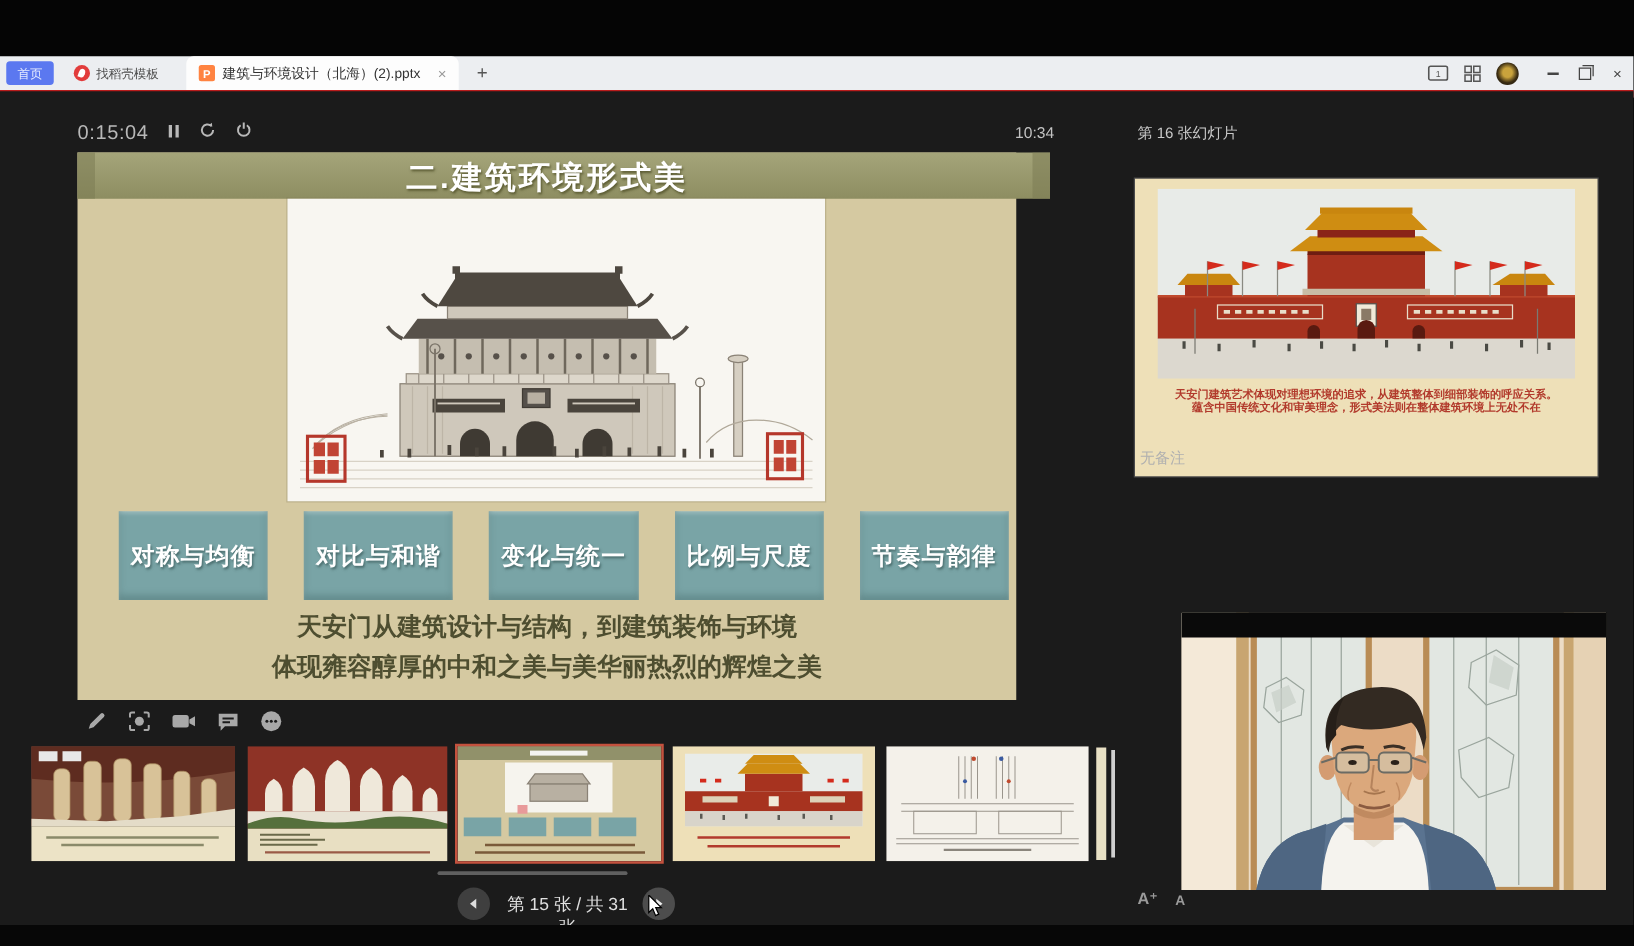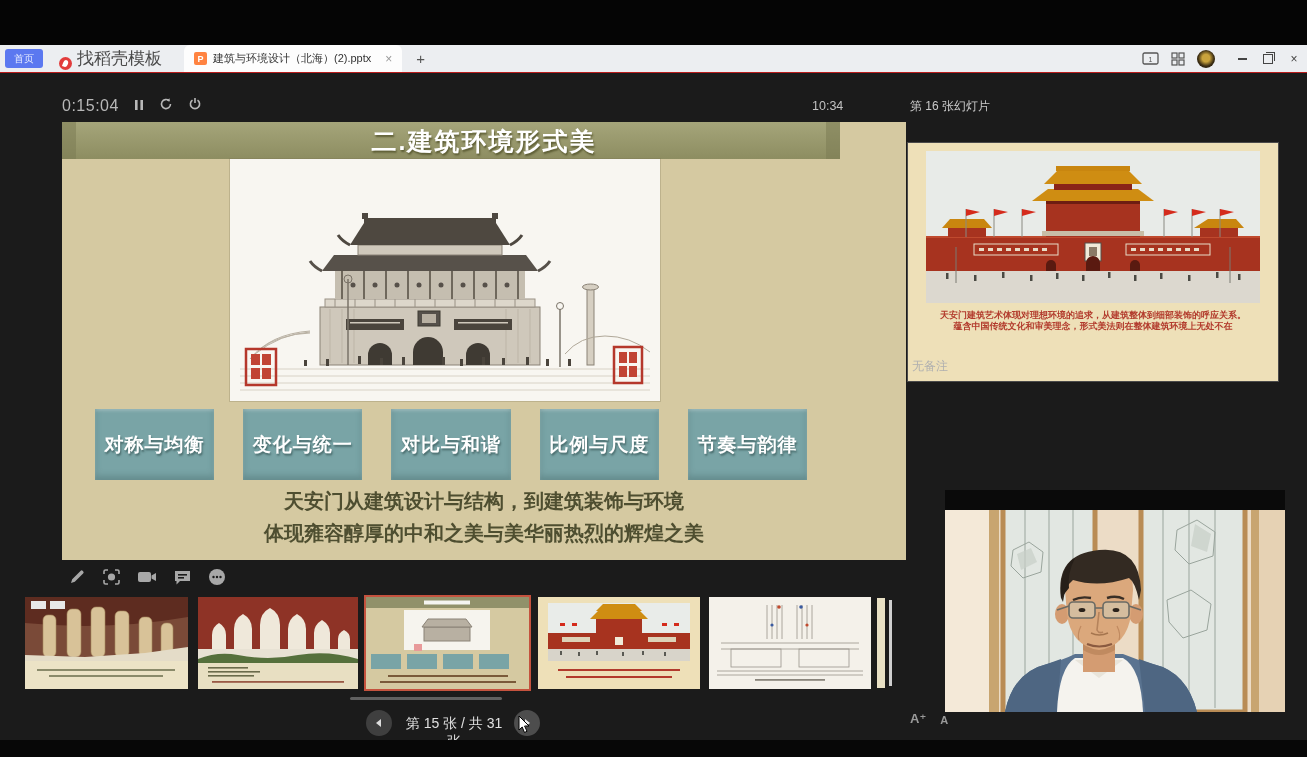--- a/index.html
+++ b/index.html
@@ -3,21 +3,21 @@
 <meta charset="utf-8">
 <style>
   html,body{margin:0;padding:0;background:#000;}
   #stage{position:relative;width:1307px;height:757px;background:#050505;overflow:hidden;
          font-family:"Liberation Sans","DejaVu Sans",sans-serif;}
   
   .tabbar{position:absolute;left:0;top:45px;width:1307px;height:27px;background:#eceef1;
           border-bottom:6px solid #b91c1c;display:flex;align-items:center;}
   .home-tab{margin-left:5px;width:38px;height:19px;background:#5b78f0;border-radius:3px;
             color:#e4eaff;font-size:10px;display:flex;align-items:center;justify-content:center;}
-  .docer-tab{margin-left:16px;display:flex;align-items:flex-end;gap:5px;font-size:17px;color:#4a4a4a;}
+  .docer-tab{margin-left:16px;display:flex;align-items:flex-start;gap:5px;font-size:10px;color:#4a4a4a;}
   .docer-ic{width:13px;height:13px;border-radius:50%;background:#e23c3c;position:relative;}
   .docer-ic::after{content:"";position:absolute;left:4px;top:3px;width:5px;height:7px;
                    background:#fff;border-radius:50% 50% 50% 0;transform:rotate(20deg);}
   .doc-tab{margin-left:22px;height:27px;background:#fdfdfd;border-radius:6px 6px 0 0;
            display:flex;align-items:center;padding:0 10px;gap:6px;}
   .wps-ic{width:13px;height:13px;background:#ff8341;border-radius:2px;color:#fff;font-size:9px;
           font-weight:bold;display:flex;align-items:center;justify-content:center;}
   .doc-title{font-size:11px;color:#333;text-align:center;}
   .tab-close{font-size:12px;color:#999;margin-left:8px;}
   .plus-btn{margin-left:14px;font-size:15px;color:#555;}
@@ -30,21 +30,21 @@
   .max-box{width:8px;height:8px;border:1px solid #444;position:relative;}
   .max-box::before{content:"";position:absolute;left:2px;top:-3px;width:8px;height:8px;border:1px solid #444;border-left:none;border-bottom:none;}
   
   .app{position:absolute;left:0;top:73px;width:1307px;height:667px;background:#1b1b1b;}
   .bottom-black{position:absolute;left:0;top:740px;width:1307px;height:17px;background:#070707;}
   
   .timer-row{position:absolute;left:62px;top:97px;display:flex;align-items:center;gap:15px;color:#b8b8b8;}
   .timer-text{font-size:16px;letter-spacing:.5px;}
   .clock{position:absolute;left:812px;top:99px;font-size:12.5px;color:#c2c2c2;}
   
-  .slide{position:absolute;left:62px;top:122px;width:844px;height:438px;background:#d5c9a1;}
+  .slide{position:absolute;left:62px;top:122px;width:704px;height:438px;background:#d5c9a1;padding-left:47px;}
   .banner{position:absolute;left:0;top:0;width:778px;height:37px;
           background:linear-gradient(#a5a57a,#8d8d61);}
   .banner::before,.banner::after{content:"";position:absolute;top:0;width:14px;height:37px;background:#7c7c54;opacity:.55;}
   .banner::before{left:0}.banner::after{right:0}
   .slide-title{position:absolute;left:0;top:3px;width:100%;text-align:center;color:#fff;
                font-size:25px;font-weight:bold;letter-spacing:2px;
                text-shadow:1px 2px 2px rgba(80,80,40,.85);}
   .slide-img{position:absolute;left:168px;top:37px;width:430px;height:242px;background:#f8f6f1;
              box-shadow:0 0 0 1px rgba(120,110,80,.25);}
   .principles{position:absolute;left:33px;top:287px;width:712px;display:flex;gap:29px;}
@@ -276,22 +276,22 @@
           <rect x="389" y="193" width="8" height="11"></rect>
             <rect x="399" y="193" width="8" height="11"></rect>
           <rect x="389" y="207" width="8" height="11"></rect>
             <rect x="399" y="207" width="8" height="11"></rect>
         </g>
       </svg>
     </div>
 
     <div class="principles">
       <div class="principle">对称与均衡</div>
+      <div class="principle">对比与和谐</div>
       <div class="principle">变化与统一</div>
-      <div class="principle">对比与和谐</div>
       <div class="principle">比例与尺度</div>
       <div class="principle">节奏与韵律</div>
     </div>
     <div class="cap1">天安门从建筑设计与结构，到建筑装饰与环境</div>
     <div class="cap2">体现雍容醇厚的中和之美与美华丽热烈的辉煌之美</div>
   </div>
 
   <div class="anno-bar">
     <span>
       <svg width="18" height="18" viewBox="0 0 18 18">

